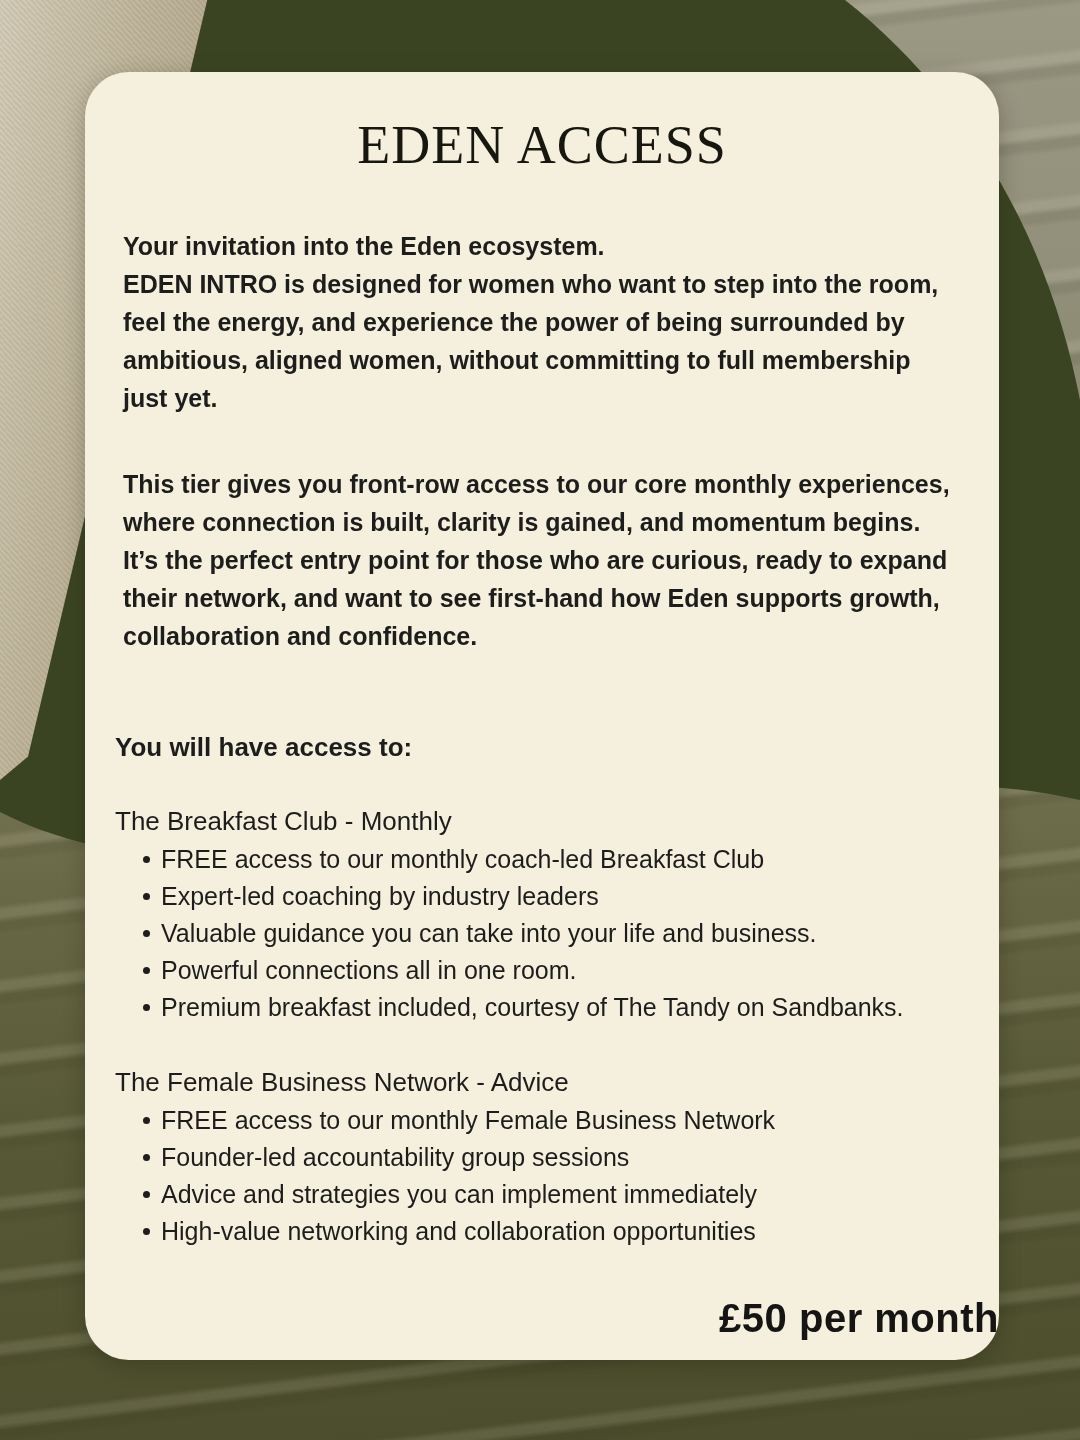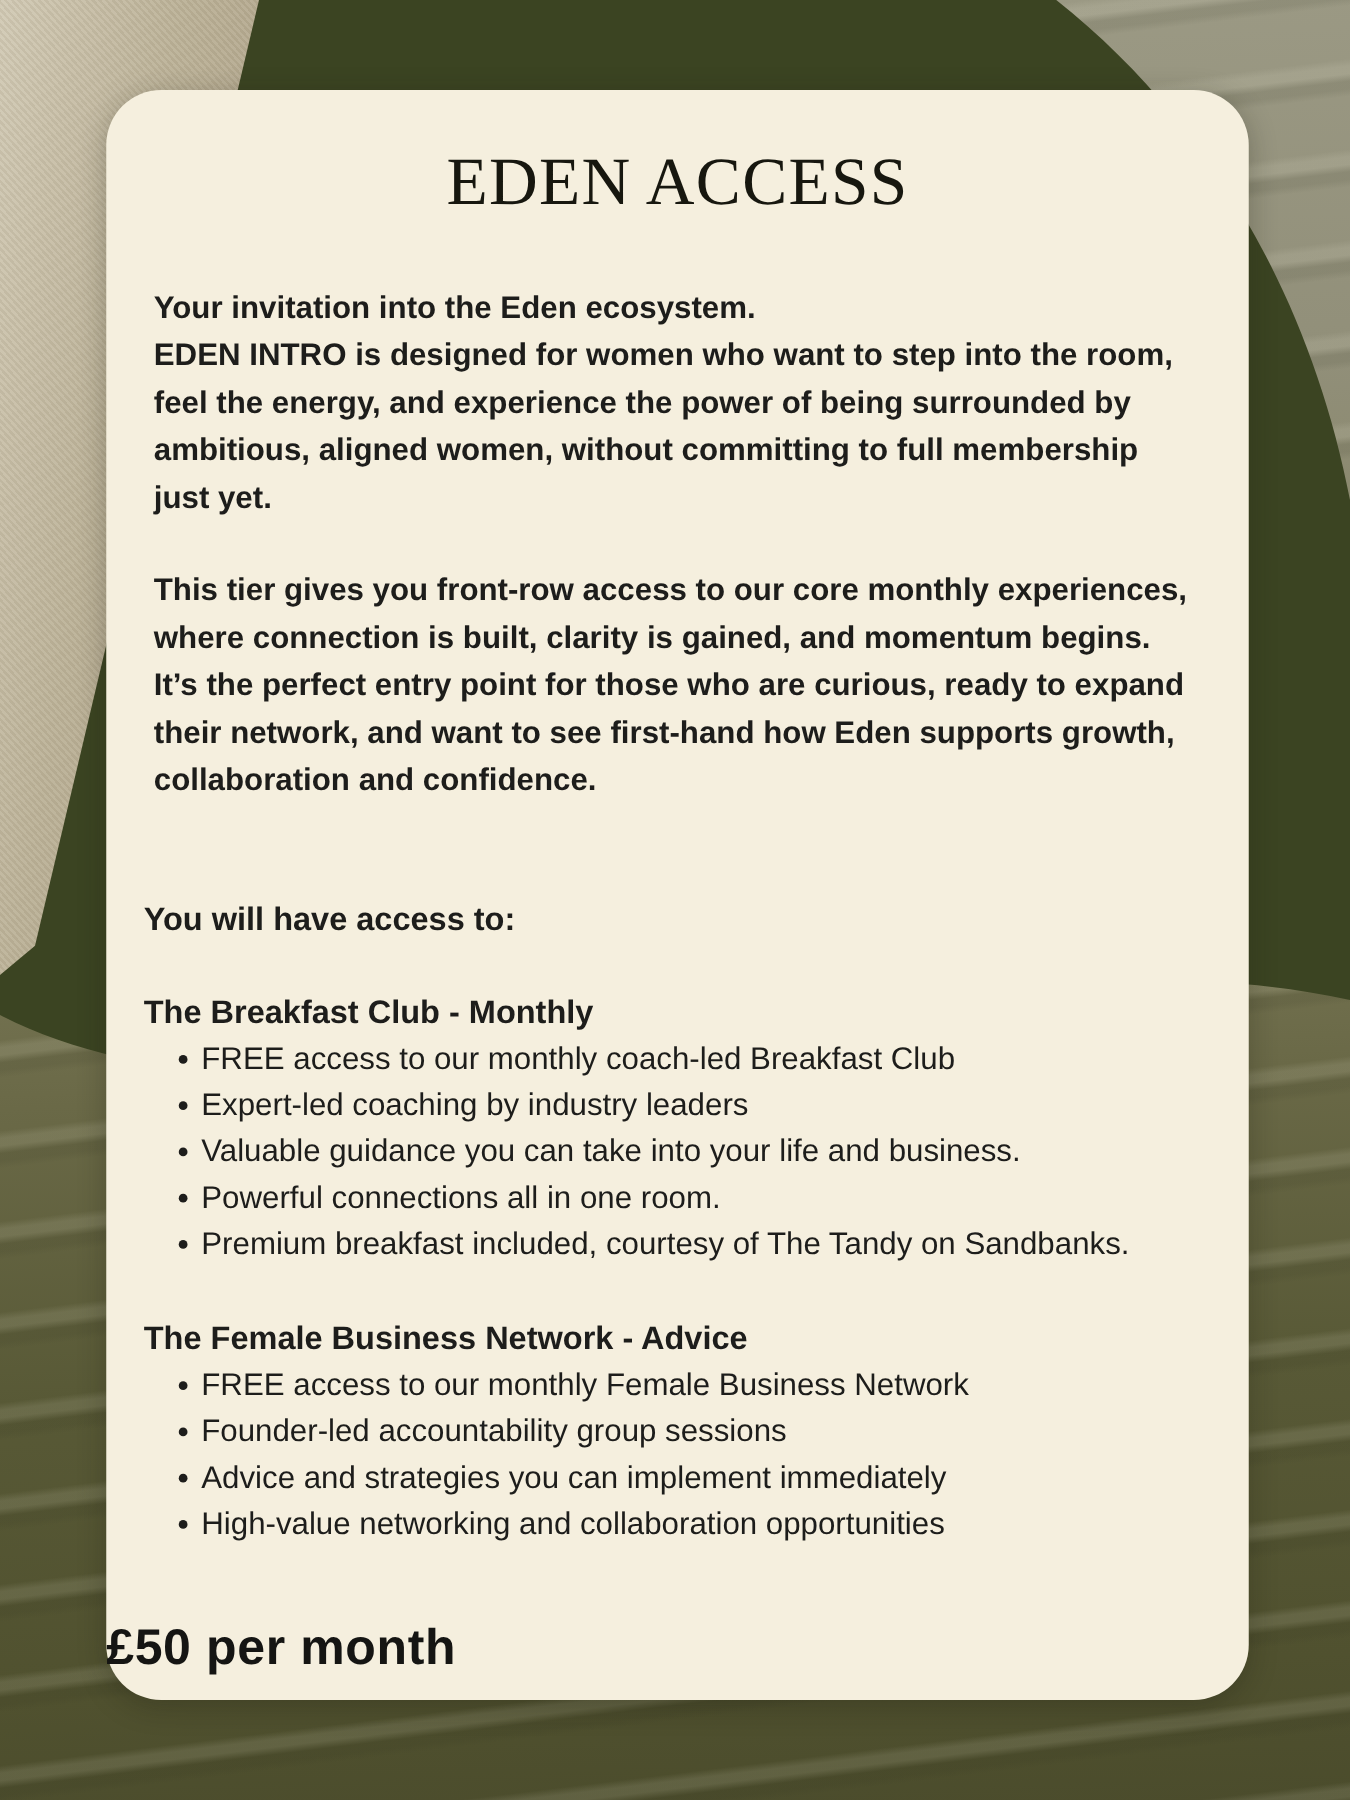--- a/index.html
+++ b/index.html
@@ -40,39 +40,39 @@
   }
   .card-title {
     margin:44px 0 0; text-align:center;
     font-family:"Liberation Serif", serif; font-weight:400;
     font-size:54px; line-height:59px; letter-spacing:1px; color:#17170f;
   }
   .intro {
     margin:52px 38px 0; text-align:left; white-space:pre-line;
     font-size:25px; line-height:38px; font-weight:700;
   }
-  .intro-2 { margin-top:36px; }
+  .intro-2 { margin-top:48px; }
   .access-heading {
     margin:74px 0 0 30px; font-size:26px; line-height:36px; font-weight:700;
   }
   .section-title {
-    margin:38px 0 0 30px; font-size:26px; line-height:36px; font-weight:700;
+    margin:38px 0 0 30px; font-size:26px; line-height:36px; font-weight:400;
   }
   ul.feature-list { margin:2px 0 0; padding:0 30px 0 76px; }
   ul.feature-list li {
     position:relative; list-style:none;
     font-size:25px; line-height:37px; font-weight:400;
   }
   ul.feature-list li .dot {
     position:absolute; left:-18px; top:15px;
     width:7px; height:7px; border-radius:50%; background:#1d1d1b;
   }
   ul.feature-list li b { font-weight:400; }
   .price {
-    position:absolute; left:0; right:0; bottom:18px; text-align:left;
+    position:absolute; left:0; right:0; bottom:18px; text-align:right;
     font-size:40px; line-height:48px; font-weight:700; letter-spacing:0.5px;
     color:#151513;
   }
 </style>
 </head>
 <body>
 
 <div id="screen">
 
   <div class="bg">

